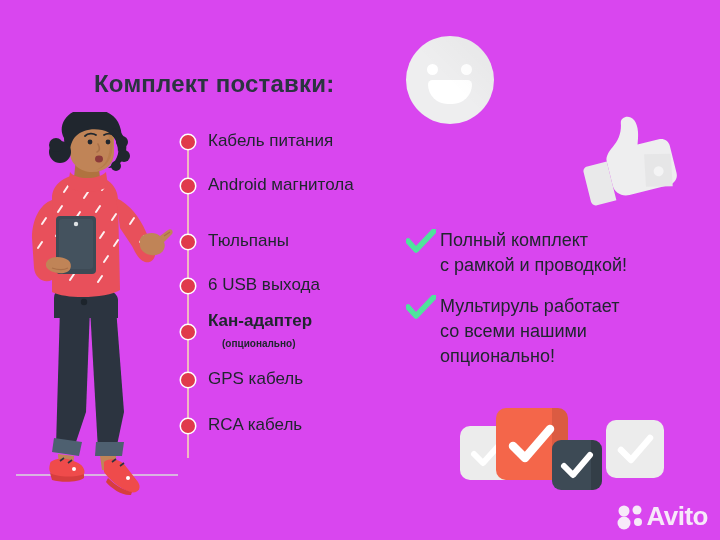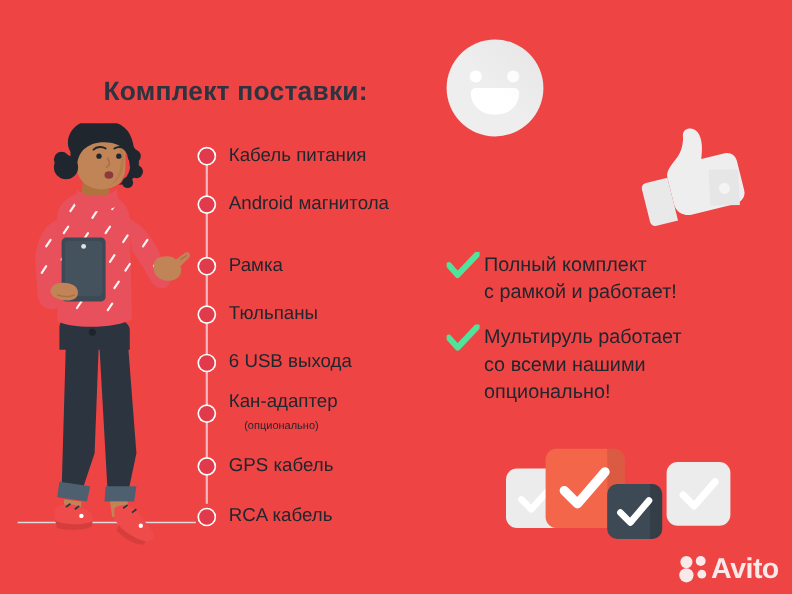--- a/index.html
+++ b/index.html
@@ -8,21 +8,21 @@
     padding: 0;
     background: #ffffff;
   }
   body {
     font-family: "Liberation Sans", "DejaVu Sans", sans-serif;
   }
   #canvas {
     position: relative;
     width: 720px;
     height: 540px;
-    background: #ef4444;
+    background: #d946ef;
     overflow: hidden;
   }
 
   
   .doodle-smiley {
     position: absolute;
     left: 406px;
     top: 36px;
     width: 88px;
     height: 88px;
@@ -256,36 +256,32 @@
     <div class="bullet-item" style="margin-bottom:18px;">
       <span class="bullet-dot"></span>
       <span class="bullet-text">Кабель питания</span>
     </div>
 
     <div class="bullet-item" style="margin-bottom:30px;">
       <span class="bullet-dot"></span>
       <span class="bullet-text">Android магнитола</span>
     </div>
 
+
     <div class="bullet-item" style="margin-bottom:18px;">
       <span class="bullet-dot"></span>
-      <span class="bullet-text">Рамка</span>
-    </div>
-
-    <div class="bullet-item" style="margin-bottom:18px;">
-      <span class="bullet-dot"></span>
       <span class="bullet-text">Тюльпаны</span>
     </div>
 
     <div class="bullet-item" style="margin-bottom:10px;">
       <span class="bullet-dot"></span>
       <span class="bullet-text">6 USB выхода</span>
     </div>
 
-    <div class="bullet-item" style="margin-bottom:12px;">
+    <div class="bullet-item" style="margin-bottom:12px;font-weight:bold;">
       <span class="bullet-dot" style="top:17px;"></span>
       <span>
         <span class="bullet-text">Кан-адаптер</span>
         <span class="bullet-sub">(опционально)</span>
       </span>
     </div>
 
     <div class="bullet-item" style="margin-bottom:20px;">
       <span class="bullet-dot"></span>
       <span class="bullet-text">GPS кабель</span>
@@ -298,21 +294,21 @@
   </div>
 
   <div class="features">
     <div class="feature">
       <span class="feature-check">
         <svg width="30" height="26" viewBox="0 0 30 26" aria-hidden="true">
           <path d="M2 12 L10 21 L28 2" fill="none" stroke="#4fe39c" stroke-width="5.5" stroke-linecap="round" stroke-linejoin="round"></path>
         </svg>
       </span>
       <span class="feature-text">Полный комплект
-с рамкой и работает!</span>
+с рамкой и проводкой!</span>
     </div>
 
     <div class="feature">
       <span class="feature-check">
         <svg width="30" height="26" viewBox="0 0 30 26" aria-hidden="true">
           <path d="M2 12 L10 21 L28 2" fill="none" stroke="#4fe39c" stroke-width="5.5" stroke-linecap="round" stroke-linejoin="round"></path>
         </svg>
       </span>
       <span class="feature-text">Мультируль работает
 со всеми нашими

